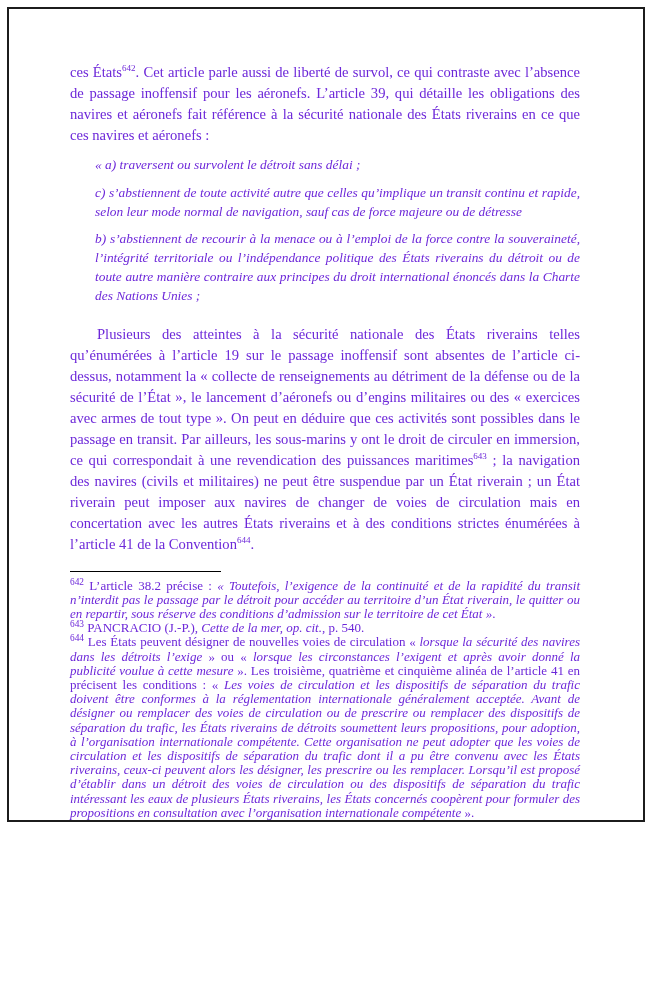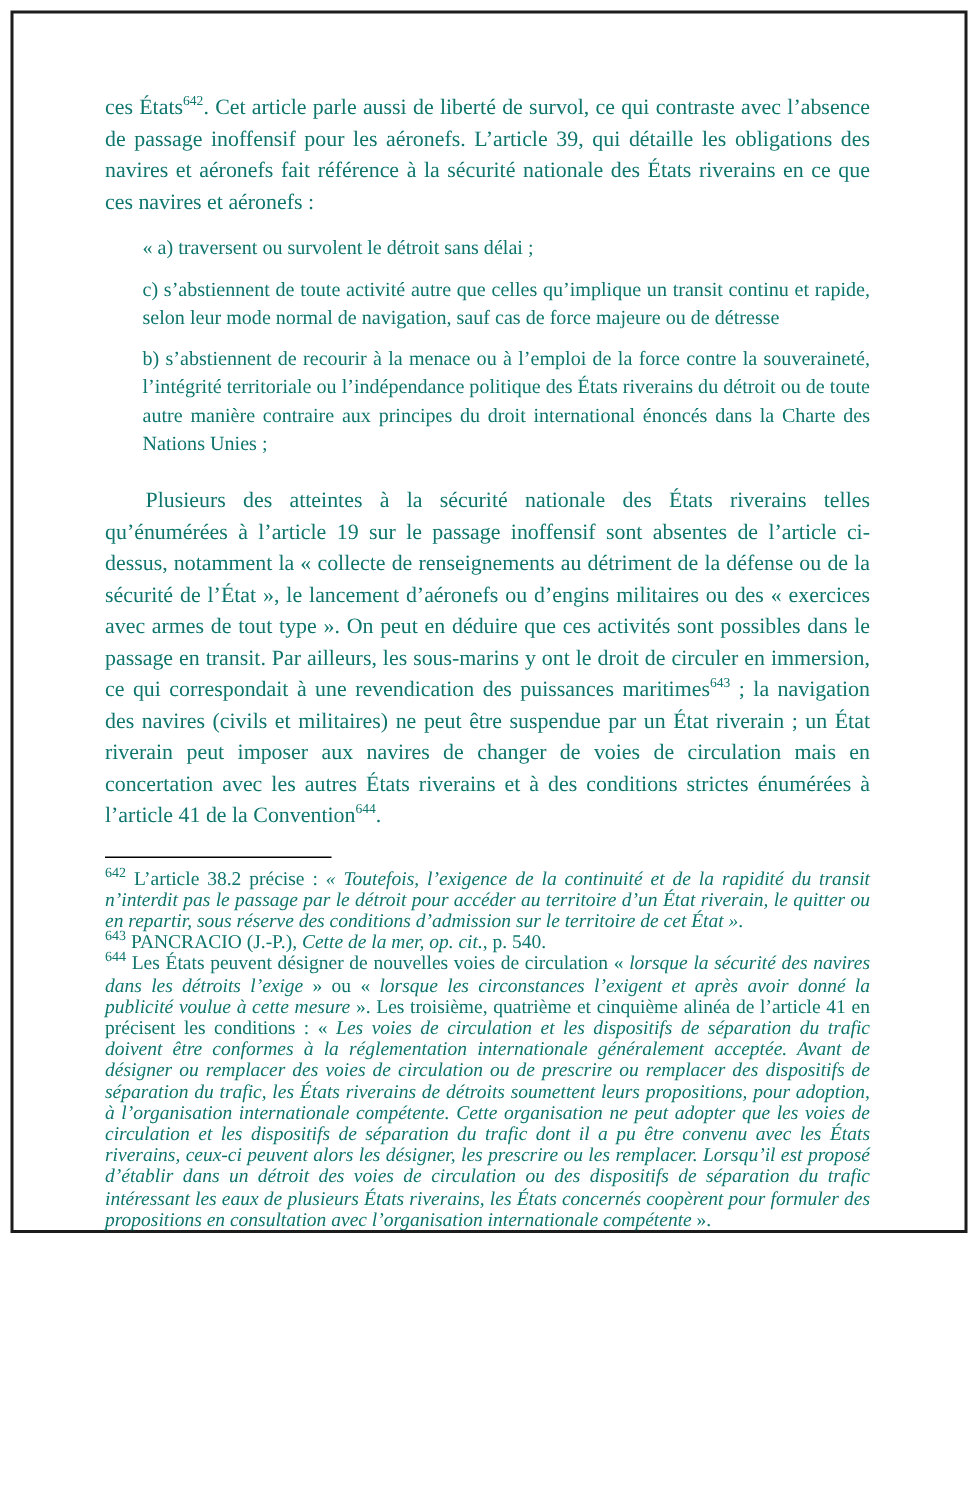--- a/index.html
+++ b/index.html
@@ -5,21 +5,21 @@
   html, body {
     margin: 0;
     padding: 0;
     background: #ffffff;
   }
   .page {
     position: relative;
     width: 650px;
     height: 831px;
     background: #ffffff;
-    color: #0f766e;
+    color: #6d28d9;
     font-family: "Liberation Serif", "DejaVu Serif", serif;
     overflow: hidden;
   }
   .scan-frame {
     position: absolute;
     left: 7px;
     top: 7px;
     right: 5px;
     bottom: 9px;
     border: 2px solid #1c1c1c;
@@ -41,20 +41,21 @@
   .para-indent { text-indent: 27px; margin-top: 18px; }
   .quote-block {
     margin: 0 0 2px 25px;
     padding: 0;
   }
   .quote {
     font-size: 13.4px;
     line-height: 18.8px;
     margin: 0 0 9px 0;
     text-align: justify;
+    font-style: italic;
   }
   .fnref {
     font-size: 0.62em;
     line-height: 0;
     vertical-align: super;
   }
   .fn-rule {
     border: none;
     border-top: 1.5px solid #000;
     width: 151px;

